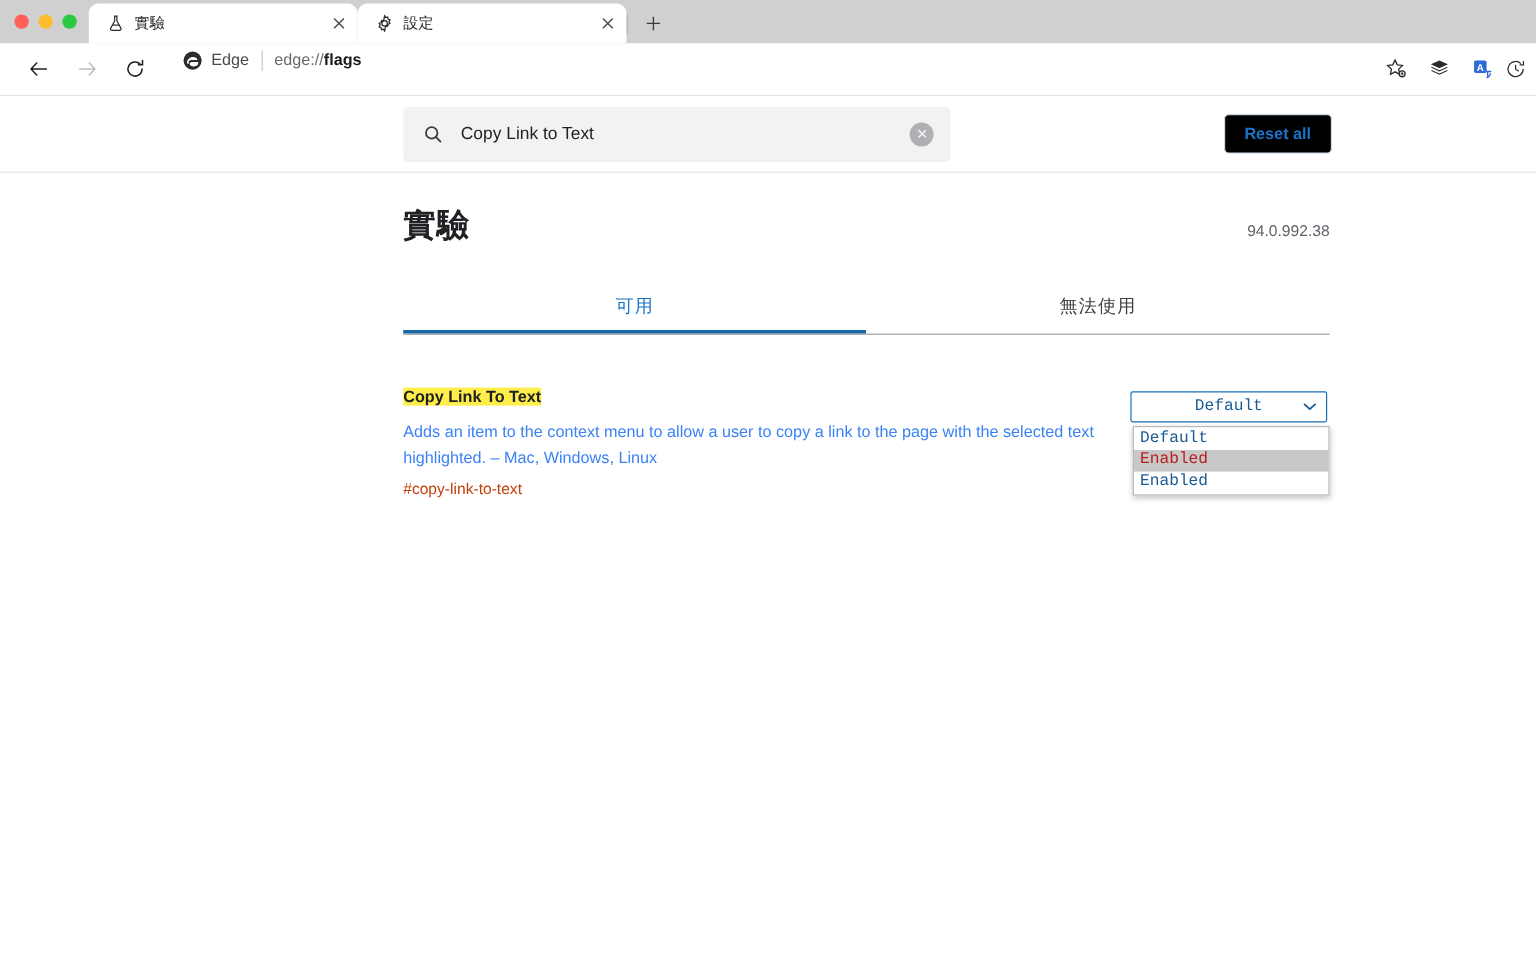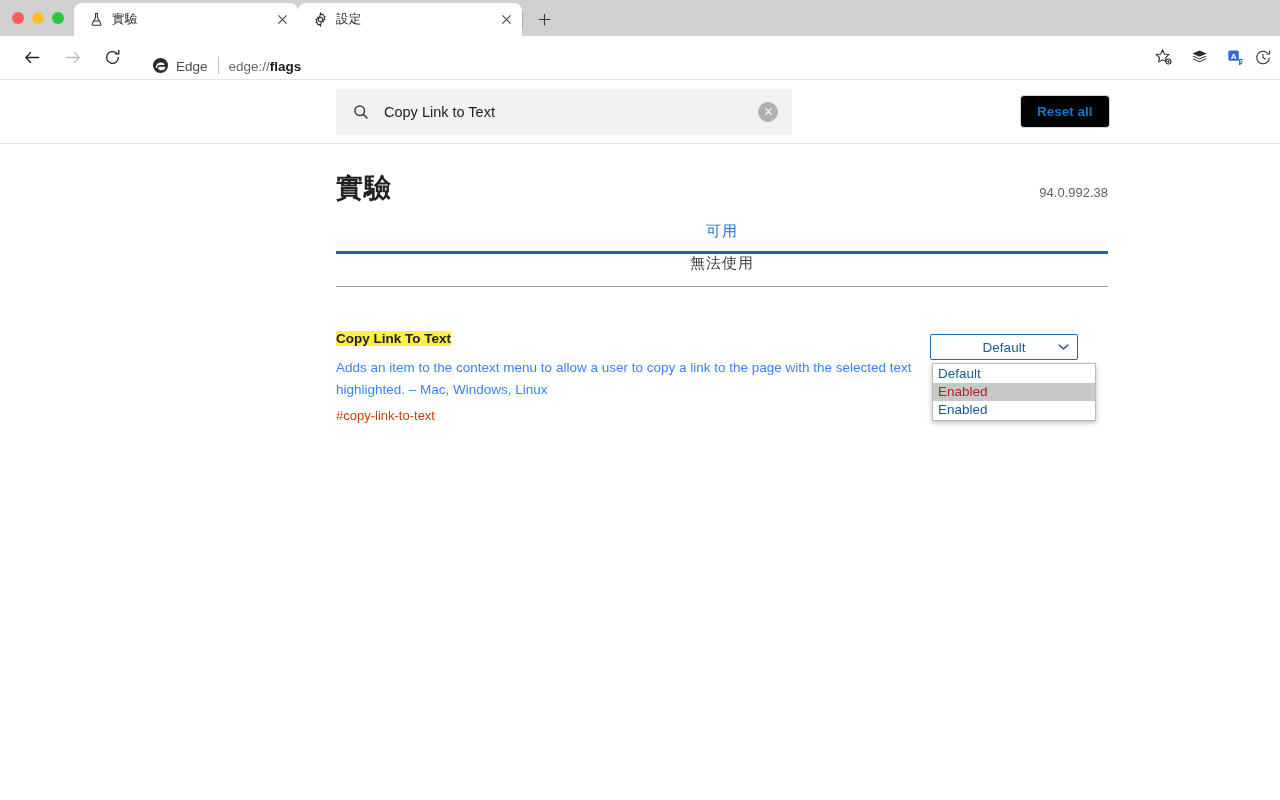--- a/index.html
+++ b/index.html
@@ -127,21 +127,21 @@
     margin-right: 8px;
     color: #202020;
   }
   .navbtn.disabled { color: #bdbdbd; }
   .navbtn.reload { margin-right: 14px; }
 
   .omnibox {
     flex: 1;
     height: 32px;
     display: flex;
-    align-items: flex-end;
+    align-items: flex-start;
     background: #ffffff;
     border-radius: 16px;
     padding: 0 10px;
     box-sizing: border-box;
     gap: 7px;
     font-size: 13.5px;
   }
   .edge-logo {
     width: 17px;
     height: 17px;
@@ -244,23 +244,22 @@
     color: #202124;
     letter-spacing: 1px;
   }
   .version {
     font-size: 13px;
     color: #5f6368;
   }
 
   .tabs-row {
     display: flex;
-    margin-top: 16px;
+    margin-top: 40px;
     border-bottom: 1px solid #9aa0a6;
-    flex-direction: column;
   }
   .ftab {
     flex: 1;
     text-align: center;
     padding-bottom: 13px;
     font-size: 15px;
     color: #3c4043;
     letter-spacing: 1px;
   }
   .ftab.selected {
@@ -294,23 +293,24 @@
   }
   .flag-anchor {
     font-size: 13px;
     color: #c2410c;
     margin-top: 6px;
     display: inline-block;
   }
 
   .select-wrap {
     position: relative;
-    width: 148px;
-    margin-left: 6px;
+    width: 164px;
+    margin-left: 18px;
     margin-top: 5px;
+    font-family: Liberation Mono, monospace;
   }
   .select-box {
     height: 26px;
     border: 1px solid #1a6fb5;
     border-radius: 2px;
     background: #fff;
     display: flex;
     align-items: center;
     justify-content: center;
     position: relative;

